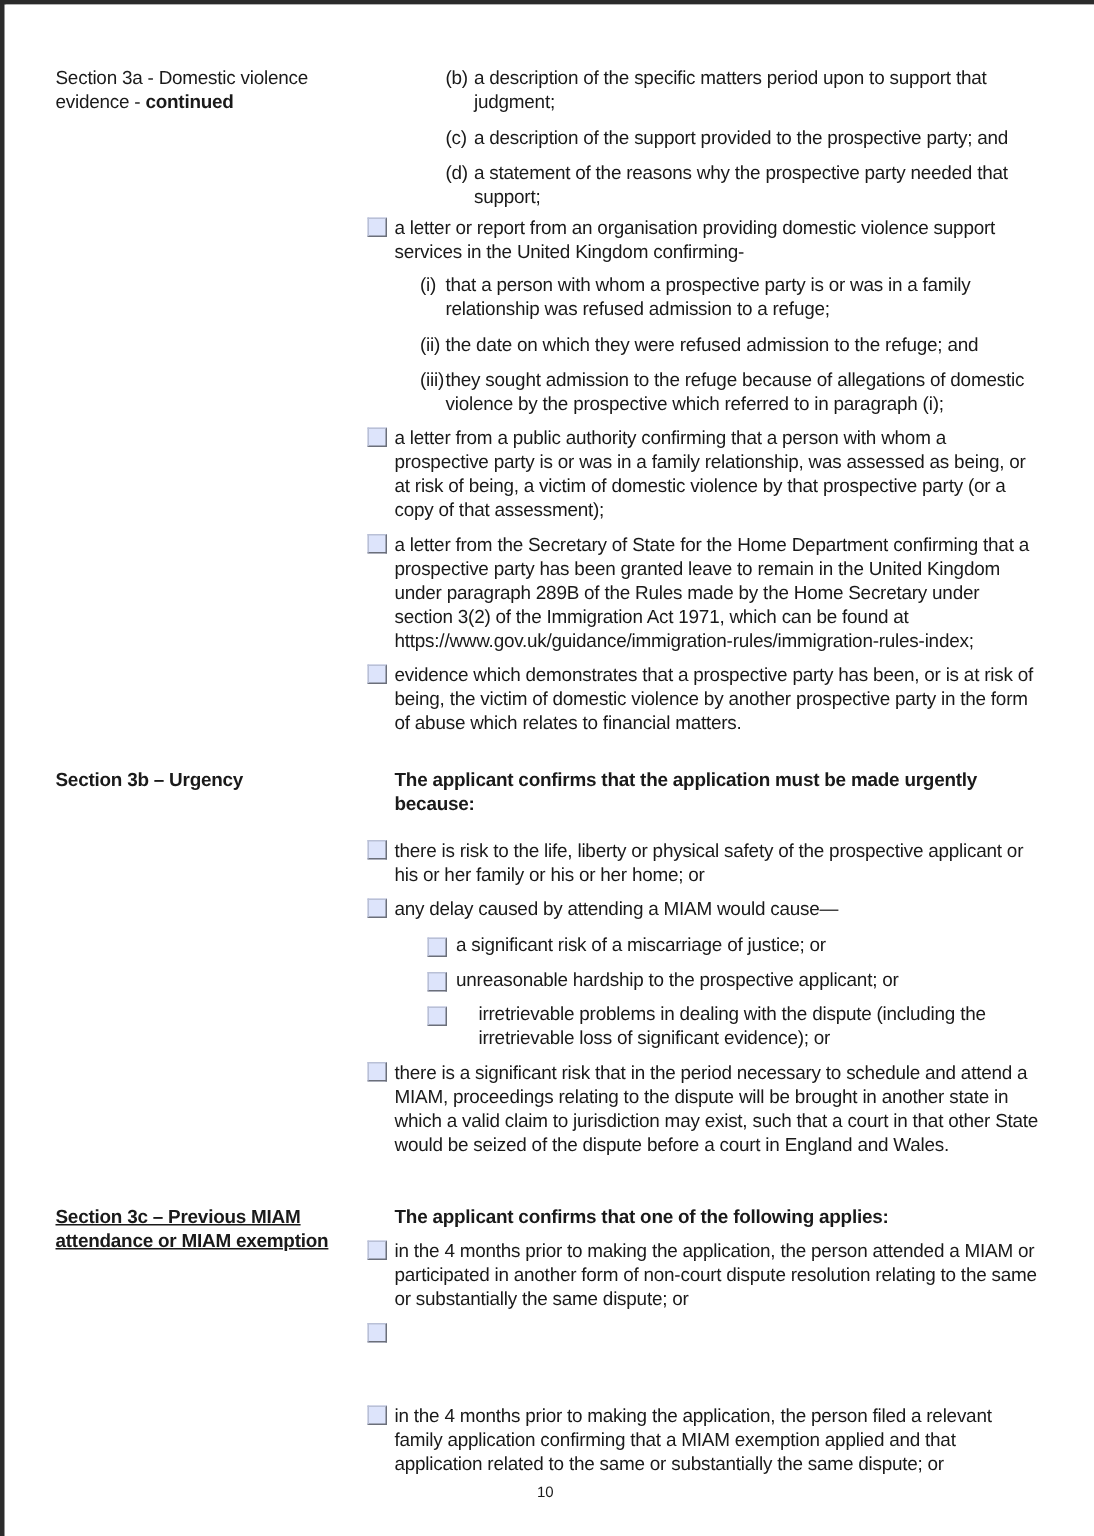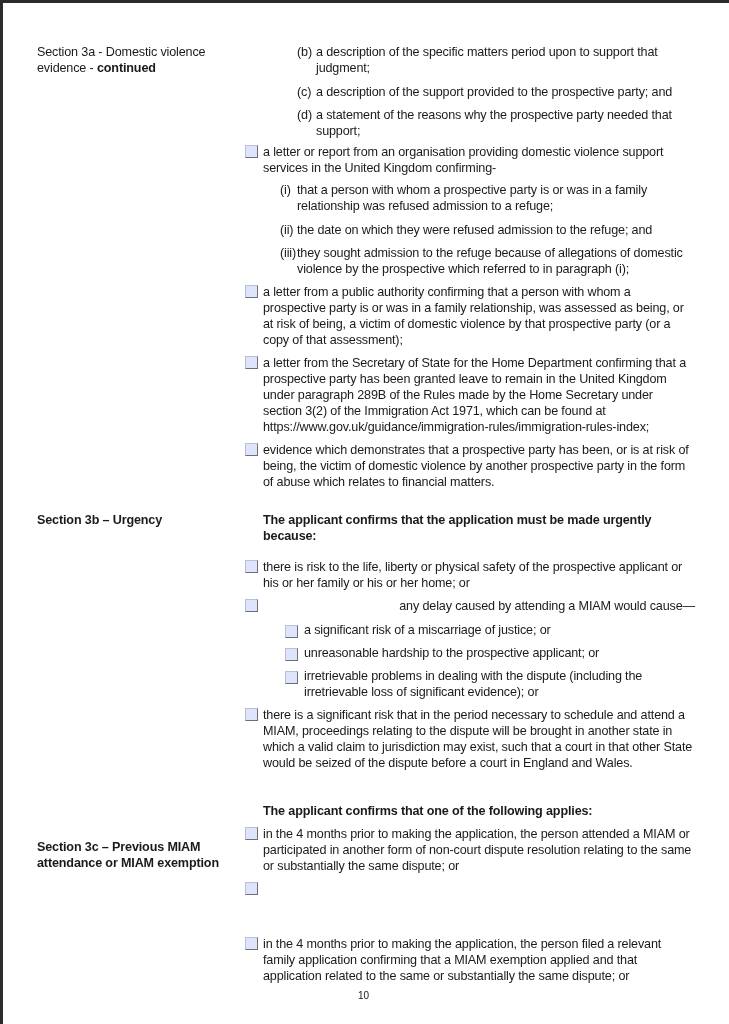--- a/index.html
+++ b/index.html
@@ -80,35 +80,35 @@
   <div class="cb" style="left:242px; top:440px;"></div>
   <div class="item txt" style="top:439px;">evidence which demonstrates that a prospective party has been, or is at risk of being, the victim of domestic violence by another prospective party in the form of abuse which relates to financial matters.</div>
 
   <div class="abs label txt bold" style="top:509px;">Section 3b – Urgency</div>
   <div class="item txt bold" style="top:509px;">The applicant confirms that the application must be made urgently because:</div>
 
   <div class="cb" style="left:242px; top:557px;"></div>
   <div class="item txt" style="top:556px;">there is risk to the life, liberty or physical safety of the prospective applicant or his or her family or his or her home; or</div>
 
   <div class="cb" style="left:242px; top:596px;"></div>
-  <div class="item txt" style="top:595px;text-align:right;">any delay caused by attending a MIAM would cause—</div>
+  <div class="item txt" style="top:595px;">any delay caused by attending a MIAM would cause—</div>
 
   <div class="cb" style="left:282px; top:622px;"></div>
   <div class="sub txt" style="left:301px; top:619px; width:392px;">a significant risk of a miscarriage of justice; or</div>
 
   <div class="cb" style="left:282px; top:645px;"></div>
   <div class="sub txt" style="left:301px; top:642px; width:392px;">unreasonable hardship to the prospective applicant; or</div>
 
   <div class="cb" style="left:282px; top:668px;"></div>
-  <div class="sub txt" style="left:301px; top:665px; width:392px;">irretrievable problems in dealing with the dispute (including the irretrievable loss of significant evidence); or</div>
+  <div class="sub txt" style="left:316px; top:665px; width:392px;">irretrievable problems in dealing with the dispute (including the irretrievable loss of significant evidence); or</div>
 
   <div class="cb" style="left:242px; top:705px;"></div>
   <div class="item txt" style="top:704px;">there is a significant risk that in the period necessary to schedule and attend a MIAM, proceedings relating to the dispute will be brought in another state in which a valid claim to jurisdiction may exist, such that a court in that other State would be seized of the dispute before a court in England and Wales.</div>
 
-  <div class="abs label txt bold" style="top:836px; width:200px;">Section 3c – Previous MIAM attendance or MIAM exemption</div>
+  <div class="abs label txt bold" style="top:800px; width:200px;text-decoration:underline;">Section 3c – Previous MIAM attendance or MIAM exemption</div>
   <div class="item txt bold" style="top:800px;">The applicant confirms that one of the following applies:</div>
 
   <div class="cb" style="left:242px; top:824px;"></div>
   <div class="item txt" style="top:823px;">in the 4 months prior to making the application, the person attended a MIAM or participated in another form of non-court dispute resolution relating to the same or substantially the same dispute; or</div>
 
   <div class="cb" style="left:242px; top:879px;"></div>
 
   <div class="cb" style="left:242px; top:934px;"></div>
   <div class="item txt" style="top:933px;">in the 4 months prior to making the application, the person filed a relevant family application confirming that a MIAM exemption applied and that application related to the same or substantially the same dispute; or</div>
 

